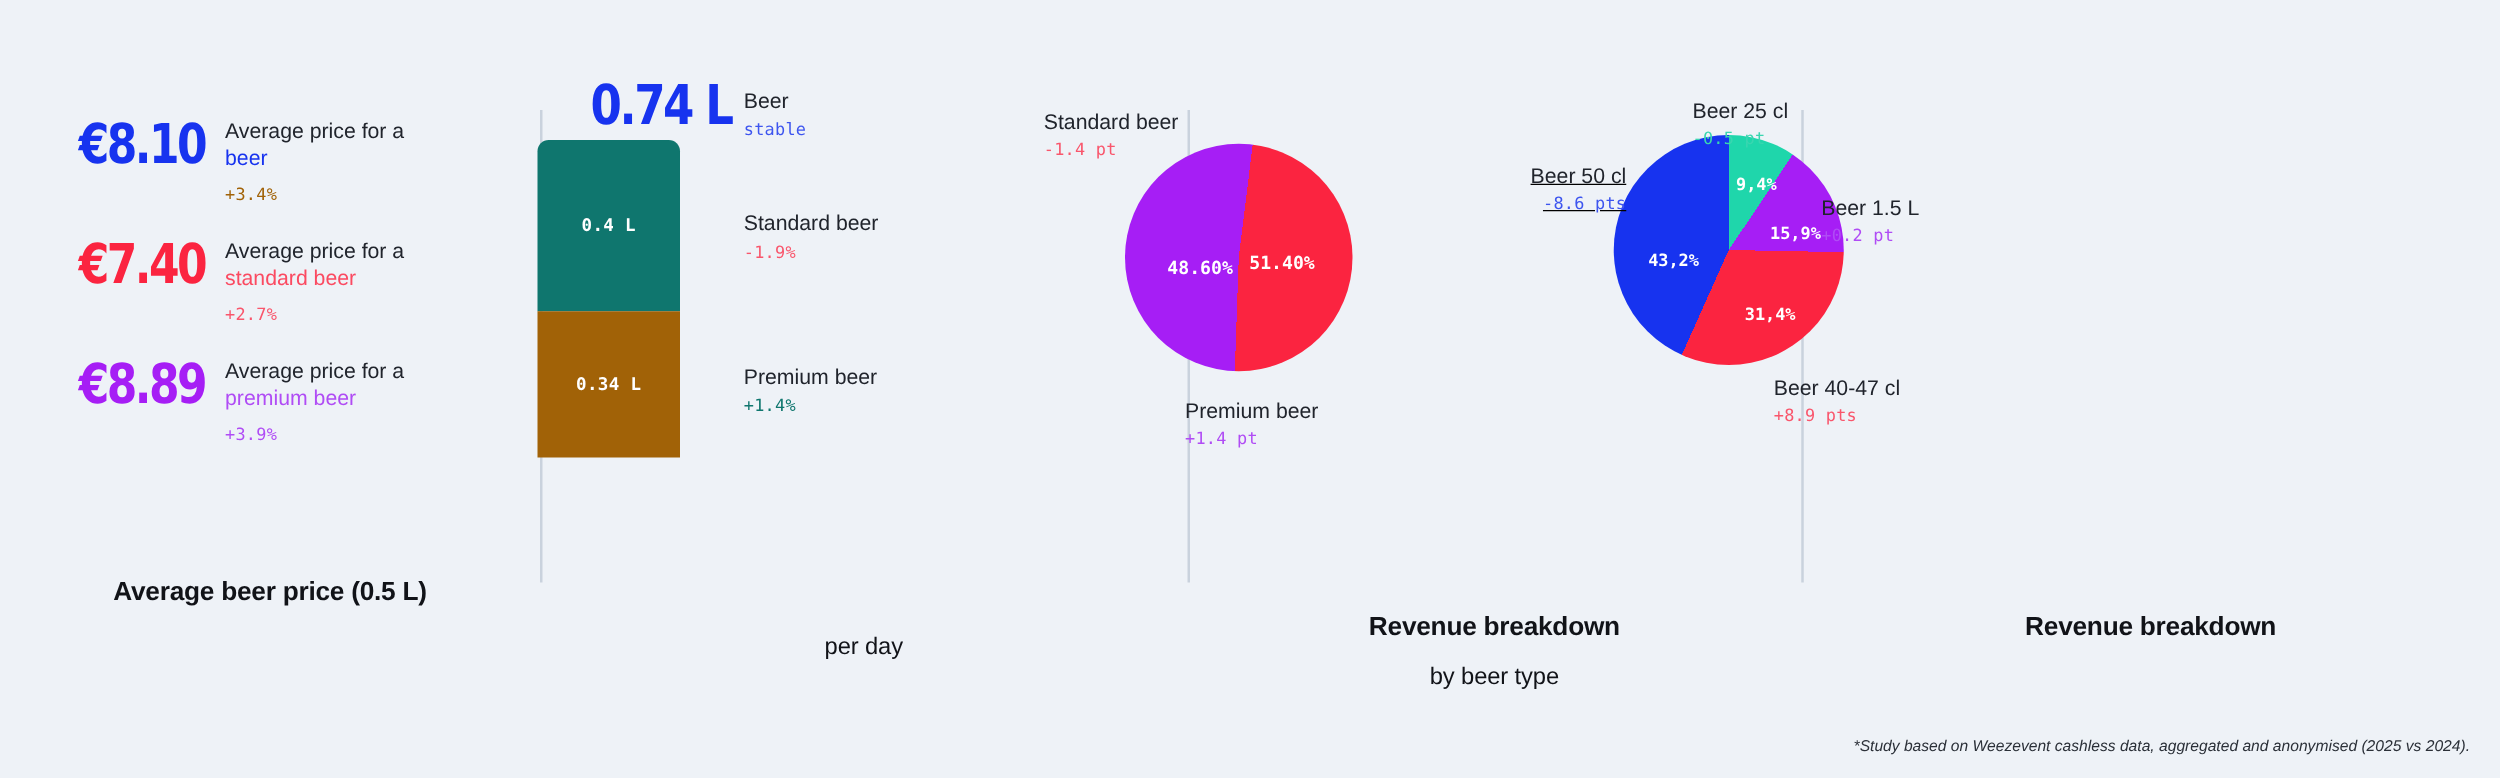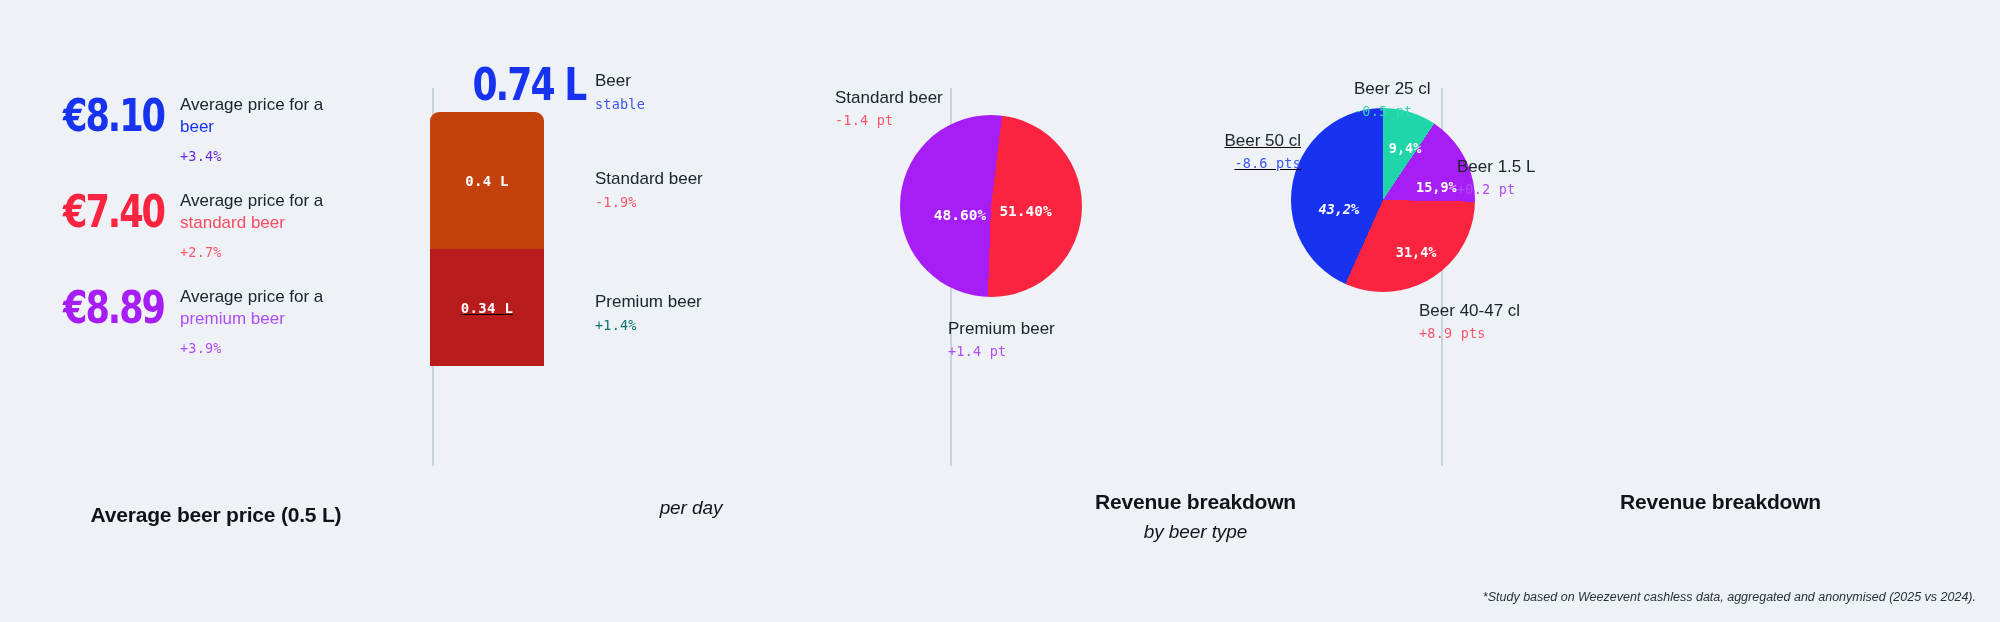--- a/index.html
+++ b/index.html
@@ -41,23 +41,22 @@
   .caption-main {
     font-size: 21px;
     font-weight: bold;
     letter-spacing: -0.2px;
     white-space: nowrap;
   }
   .caption-sub {
     font-size: 19px;
     font-weight: normal;
     letter-spacing: -0.1px;
-    margin-top: 7px;
-    white-space: nowrap;
-    font-style: italic;
+    margin-top: 17px;
+    white-space: nowrap;
   }
 
   
   #panel-prices { left: 0; width: 432px; }
   .price-row {
     position: absolute;
     display: flex;
     align-items: flex-start;
   }
   .price-amount {
@@ -201,21 +200,21 @@
   <div class="divider d2"></div>
   <div class="divider d3"></div>
 
   <div class="panel" id="panel-prices">
 
     <div class="price-row" style="left:22px; top:94px;">
       <div class="price-amount" style="color:#1733ef;">€8.10</div>
       <div class="price-desc">
         <div class="l1">Average price for a</div>
         <div class="l2" style="color:#1733ef;">beer</div>
-        <div class="delta" style="color:#6d28d9;">+3.4%</div>
+        <div class="delta" style="color:#a16207;">+3.4%</div>
       </div>
     </div>
 
     <div class="price-row" style="left:22px; top:190px;">
       <div class="price-amount" style="color:#fb2440;">€7.40</div>
       <div class="price-desc">
         <div class="l1">Average price for a</div>
         <div class="l2" style="color:#fb4a61;">standard beer</div>
         <div class="delta" style="color:#f9566c;">+2.7%</div>
       </div>
@@ -223,39 +222,39 @@
 
     <div class="price-row" style="left:22px; top:286px;">
       <div class="price-amount" style="color:#a61ef5;">€8.89</div>
       <div class="price-desc">
         <div class="l1">Average price for a</div>
         <div class="l2" style="color:#b04cf5;">premium beer</div>
         <div class="delta" style="color:#b04cf5;">+3.9%</div>
       </div>
     </div>
 
-    <div class="panel-caption" style="top:503px;">
+    <div class="panel-caption" style="top:462px;">
       <div class="caption-main">Average beer price (0.5 L)</div>
     </div>
   </div>
 
   <div class="panel" id="panel-quantity">
 
     <div class="big-volume" style="color:#1733ef;">0.74 L</div>
 
     <div class="bar-legend" style="left:163px; top:70px;">
       <div class="name">Beer</div>
       <div class="delta" style="color:#3d55ef;text-align:center;">stable</div>
     </div>
 
     <div class="bar-wrap" style="left:-2px;">
-      <div class="bar-seg top" style="background:#c2410c;">
+      <div class="bar-seg top" style="background:#0f766e;">
         <span class="bar-label">0.4 L</span>
       </div>
-      <div class="bar-seg bottom" style="background:#b91c1c;text-decoration:underline;">
+      <div class="bar-seg bottom" style="background:#a16207;">
         <span class="bar-label">0.34 L</span>
       </div>
     </div>
 
     <div class="bar-legend" style="left:163px; top:168px;">
       <div class="name">Standard beer</div>
       <div class="delta" style="color:#f9566c;">-1.9%</div>
     </div>
 
     <div class="bar-legend" style="left:163px; top:291px;">
@@ -296,21 +295,21 @@
 
     <div class="pie" style="left:-150px; top:108px; width:184px; height:184px;
                 background: conic-gradient(from 0deg,
                    #1fd6ab 0deg 33.84deg,
                    #a61ef5 33.84deg 91.08deg,
                    #fb2440 91.08deg 204.12deg,
                    #1733ef 204.12deg 360deg);">
       <span class="pie-slice-label" style="left:62%; top:22%; font-size:13.5px;">9,4%</span>
       <span class="pie-slice-label" style="left:79%; top:43%; font-size:13.5px;">15,9%</span>
       <span class="pie-slice-label" style="left:68%; top:78%; font-size:13.5px;">31,4%</span>
-      <span class="pie-slice-label" style="left:26%; top:55%; font-size:13.5px;font-style:italic;">43,2%</span>
+      <span class="pie-slice-label" style="left:26%; top:55%; font-size:13.5px;">43,2%</span>
     </div>
 
     <div class="pie-callout" style="left:-87px; top:78px;">
       <div class="name">Beer 25 cl</div>
       <div class="delta" style="color:#39d6b0;">-0.5 pt</div>
     </div>
 
     <div class="pie-callout" style="left:16px; top:156px;">
       <div class="name">Beer 1.5 L</div>
       <div class="delta" style="color:#b04cf5;">+0.2 pt</div>

